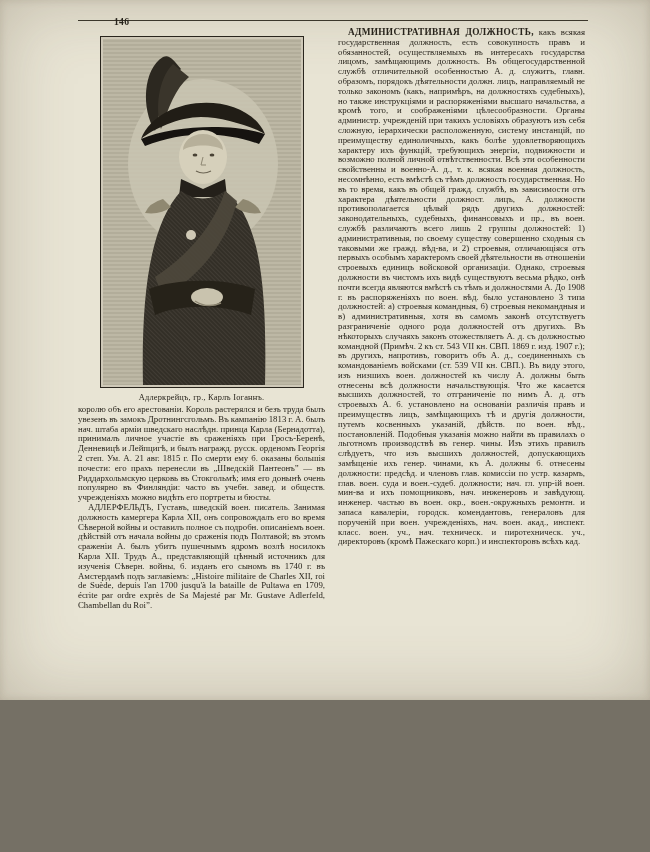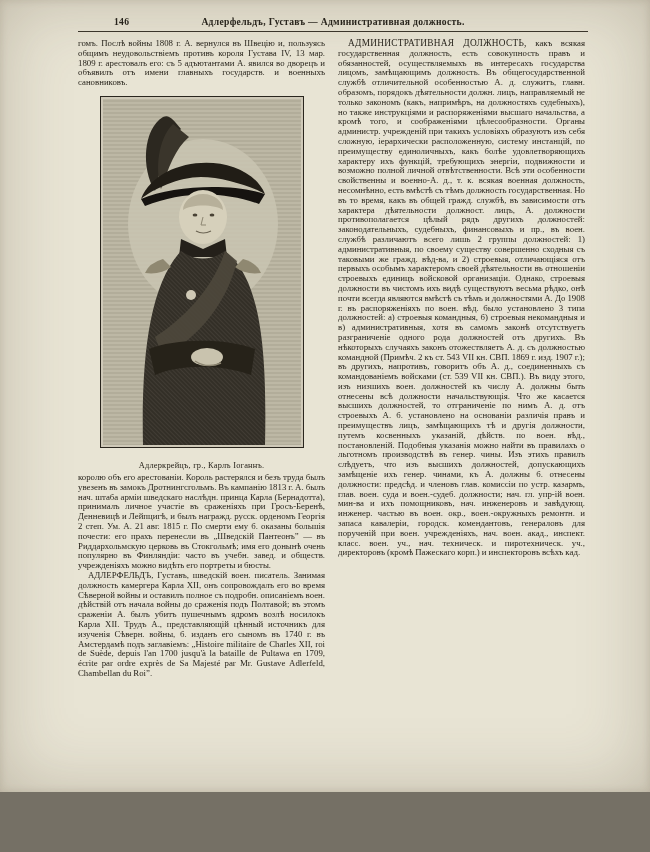--- a/index.html
+++ b/index.html
@@ -1,61 +1,59 @@
 <!DOCTYPE html>
 <html><head>
 <meta charset="utf-8">
 <style>
   * { margin:0; padding:0; box-sizing:border-box; }
   html,body { width:650px; height:852px; }
   body { font-family:"Liberation Serif","DejaVu Serif",serif; background:#757065; }
   .page {
-    width:650px; height:792px; overflow:hidden;
+    width:650px; height:700px; overflow:hidden;
     background:#e8e4d4; color:#28241c;
     padding:16px 62px 8px 78px;
     box-shadow: inset 0 0 70px rgba(92,80,56,.28), inset 0 0 8px rgba(92,80,56,.18);
     position:relative;
   }
   .running-head { position:relative; text-align:center; font-weight:bold; font-size:9.6px; letter-spacing:.3px; }
   .page-num { position:absolute; left:36px; top:0; font-weight:bold; }
   .head-rule { border-top:1px solid #3b362b; margin-top:4px; }
   .columns { display:flex; gap:13px; margin-top:7px; }
   .col { width:247px; }
   .body-text {
     font-size:8.8px; line-height:9.8px; text-align:justify;
     word-spacing:-0.2px;
   }
   .no-indent { text-indent:0; }
   .indent { text-indent:10px; }
   .lead { font-weight:normal; }
-  .lead-big { font-weight:normal; font-size:9.3px; letter-spacing:.3px; }
+  .lead-big { font-weight:bold; font-size:9.3px; letter-spacing:.3px; }
   .latin { }
   .portrait { margin:8px auto 3px; width:204px; }
   .portrait-frame {
     border:1px solid #2a261e; padding:2px; background:#cfc9b8;
     width:204px; height:352px;
   }
   .portrait-frame svg { display:block; }
-  .caption { text-align:center; font-size:8.4px; margin-top:13px; letter-spacing:.2px; }
+  .caption { text-align:center; font-size:8.4px; margin-top:5px; letter-spacing:.2px; }
 </style>
 </head>
 <body>
 
 <div class="page">
 
   <div class="running-head">
     <span class="page-num">146</span>
-    <span>Адлерфельдъ, Густавъ — Административная должность.</span>
   </div>
   <div class="head-rule"></div>
 
   <div class="columns">
 
     <div class="col">
-      <p class="body-text no-indent">гомъ. Послѣ войны 1808 г. А. вернулся въ Швецію и, пользуясь общимъ неудовольствіемъ противъ короля Густава IV, 13 мар. 1809 г. арестовалъ его: съ 5 адъютантами А. явился во дворецъ и объявилъ отъ имени главныхъ государств. и военныхъ сановниковъ.</p>
 
       <figure class="portrait">
         <div class="portrait-frame">
           <svg viewBox="0 0 198 346" width="198" height="346" preserveAspectRatio="none">
             <defs>
               <pattern id="hatch" width="4" height="4" patternUnits="userSpaceOnUse">
                 <rect width="4" height="4" fill="#bdb8a5"></rect>
                 <path d="M0 2 H4" stroke="#a8a38f" stroke-width="1"></path>
               </pattern>
               <pattern id="hatch2" width="3" height="3" patternUnits="userSpaceOnUse" patternTransform="rotate(45)">

